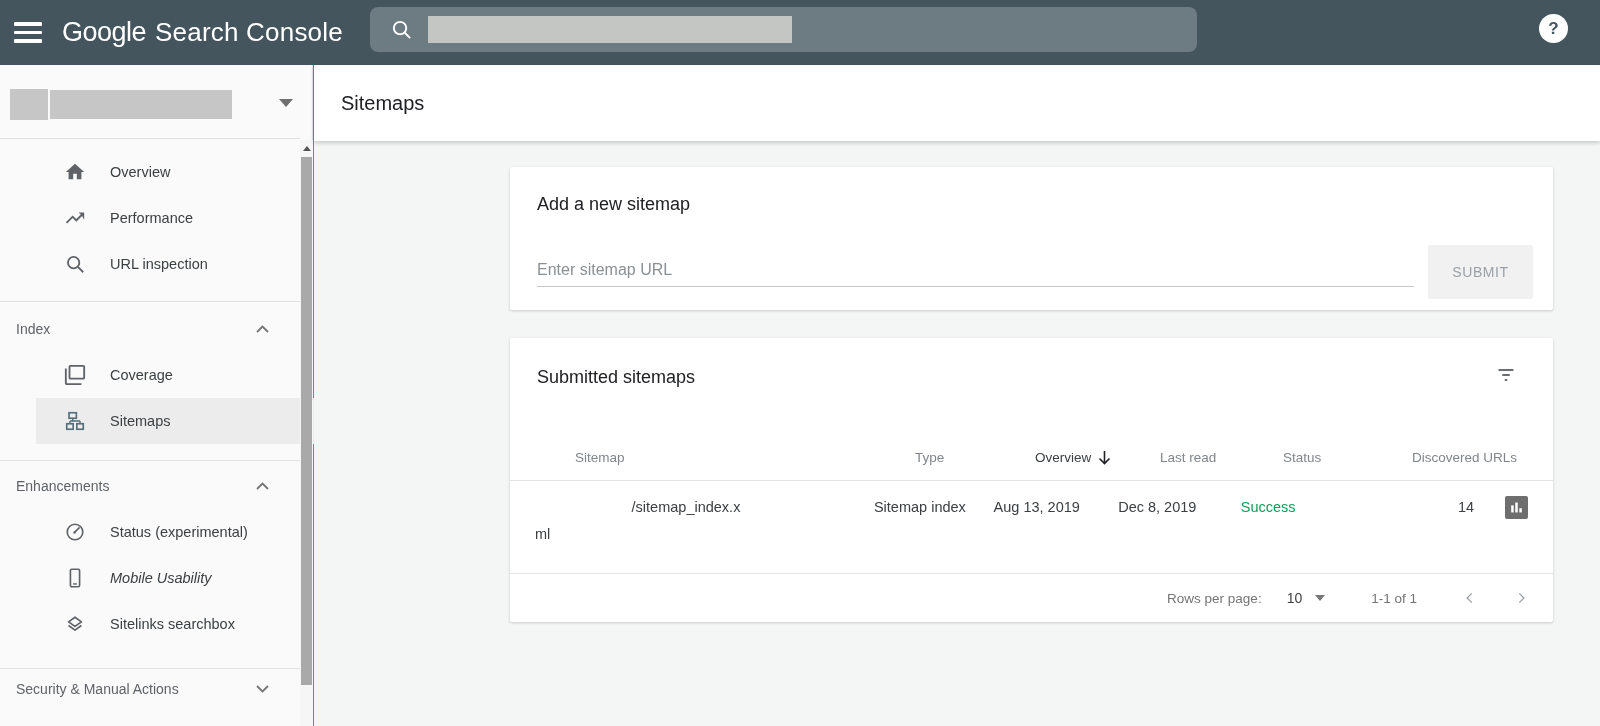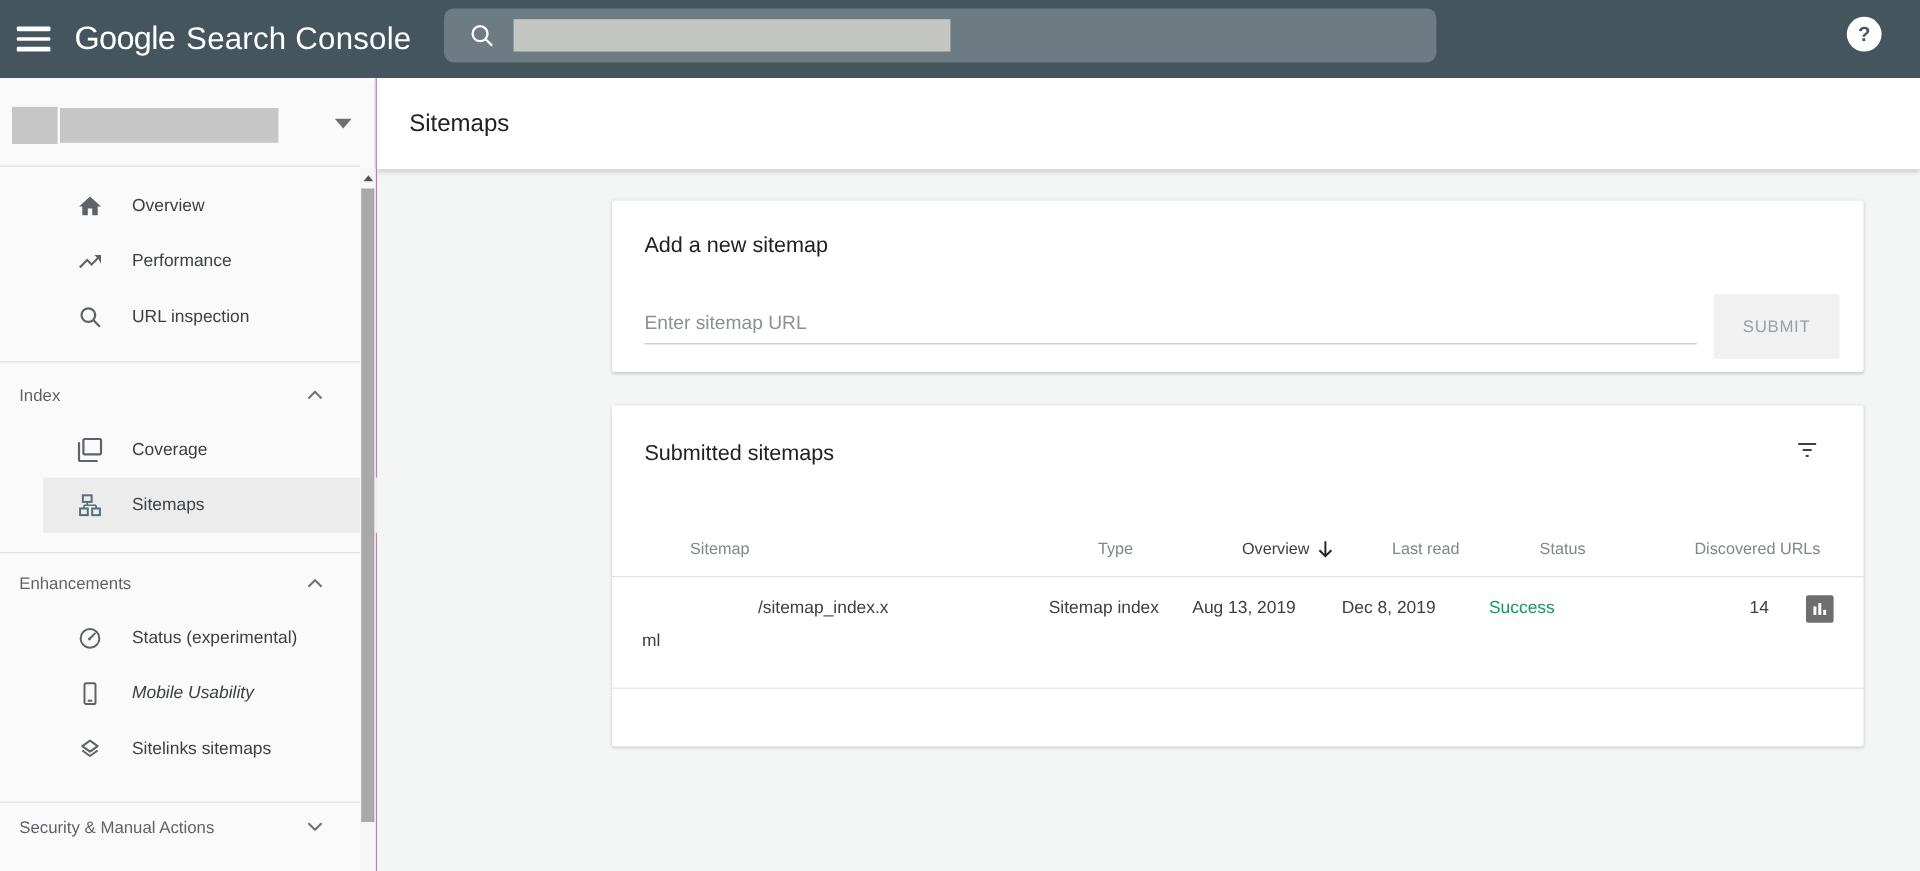--- a/index.html
+++ b/index.html
@@ -180,21 +180,21 @@
         <rect x="7" y="2.5" width="10" height="19" rx="1.5" fill="none" stroke="currentColor" stroke-width="1.8"></rect>
         <path d="M10 18.5h4" stroke="currentColor" stroke-width="1.6"></path>
       </svg>
       <span class="nlabel">Mobile Usability</span>
     </div>
     <div class="nav-item" style="top:536px;">
       <svg class="nicon" viewBox="0 0 24 24">
         <path d="M12 4.6l7 5-7 5-7-5z" fill="none" stroke="currentColor" stroke-width="1.8" stroke-linejoin="round"></path>
         <path d="M5 13.6l7 5 7-5" fill="none" stroke="currentColor" stroke-width="1.8" stroke-linejoin="round"></path>
       </svg>
-      <span class="nlabel">Sitelinks sitemaps</span>
+      <span class="nlabel">Sitelinks searchbox</span>
     </div>
 
     <div class="side-divider" style="top:603px;"></div>
 
     <div class="section-head" style="top:602px;">
       <span class="slabel">Security &amp; Manual Actions</span>
       <svg class="chev" width="13" height="8" viewBox="0 0 13 8">
           <path d="M1 1l5.5 5.5L12 1" fill="none" stroke="#757575" stroke-width="1.8"></path>
         </svg>
     </div>
@@ -254,15 +254,27 @@
           <svg width="17" height="17" viewBox="0 0 24 24" fill="#fff">
             <rect x="4.5" y="9" width="3.5" height="10"></rect>
             <rect x="10.25" y="5" width="3.5" height="14"></rect>
             <rect x="16" y="13" width="3.5" height="6"></rect>
           </svg>
         </div>
       </div>
 
       <div class="div-line" style="top:235px;"></div>
 
+      <div class="pager">
+        <span class="plabel">Rows per page:</span>
+        <span class="pval">10</span>
+        <span class="pcaret"></span>
+        <span class="prange">1-1 of 1</span>
+        <svg class="pchev" viewBox="0 0 24 24">
+          <path d="M15 4l-8 8 8 8" fill="none" stroke="#9aa0a6" stroke-width="2.2"></path>
+        </svg>
+        <svg class="pchev next" viewBox="0 0 24 24">
+          <path d="M9 4l8 8-8 8" fill="none" stroke="#9aa0a6" stroke-width="2.2"></path>
+        </svg>
+      </div>
     </div>
   </div>
 </div>
 
 </body></html>

